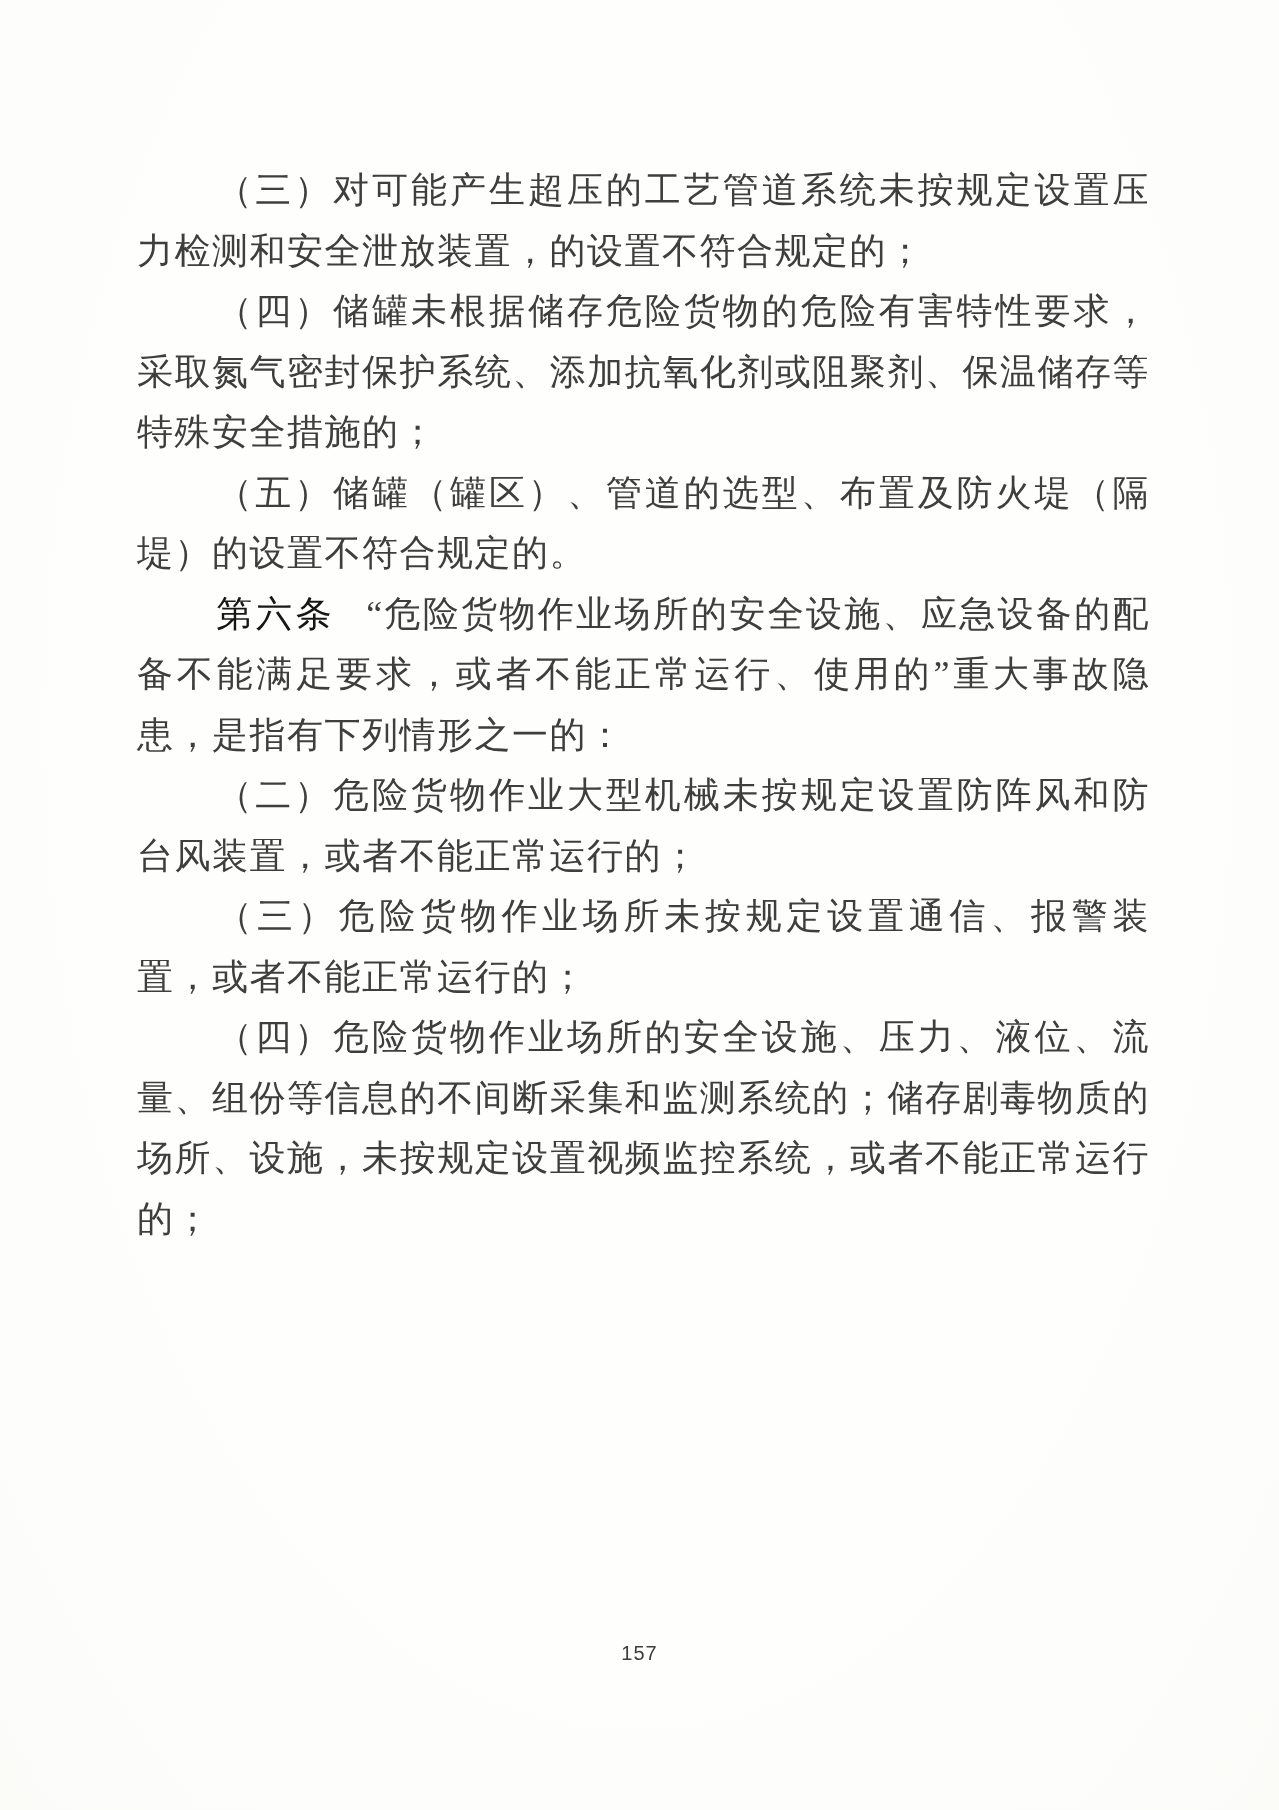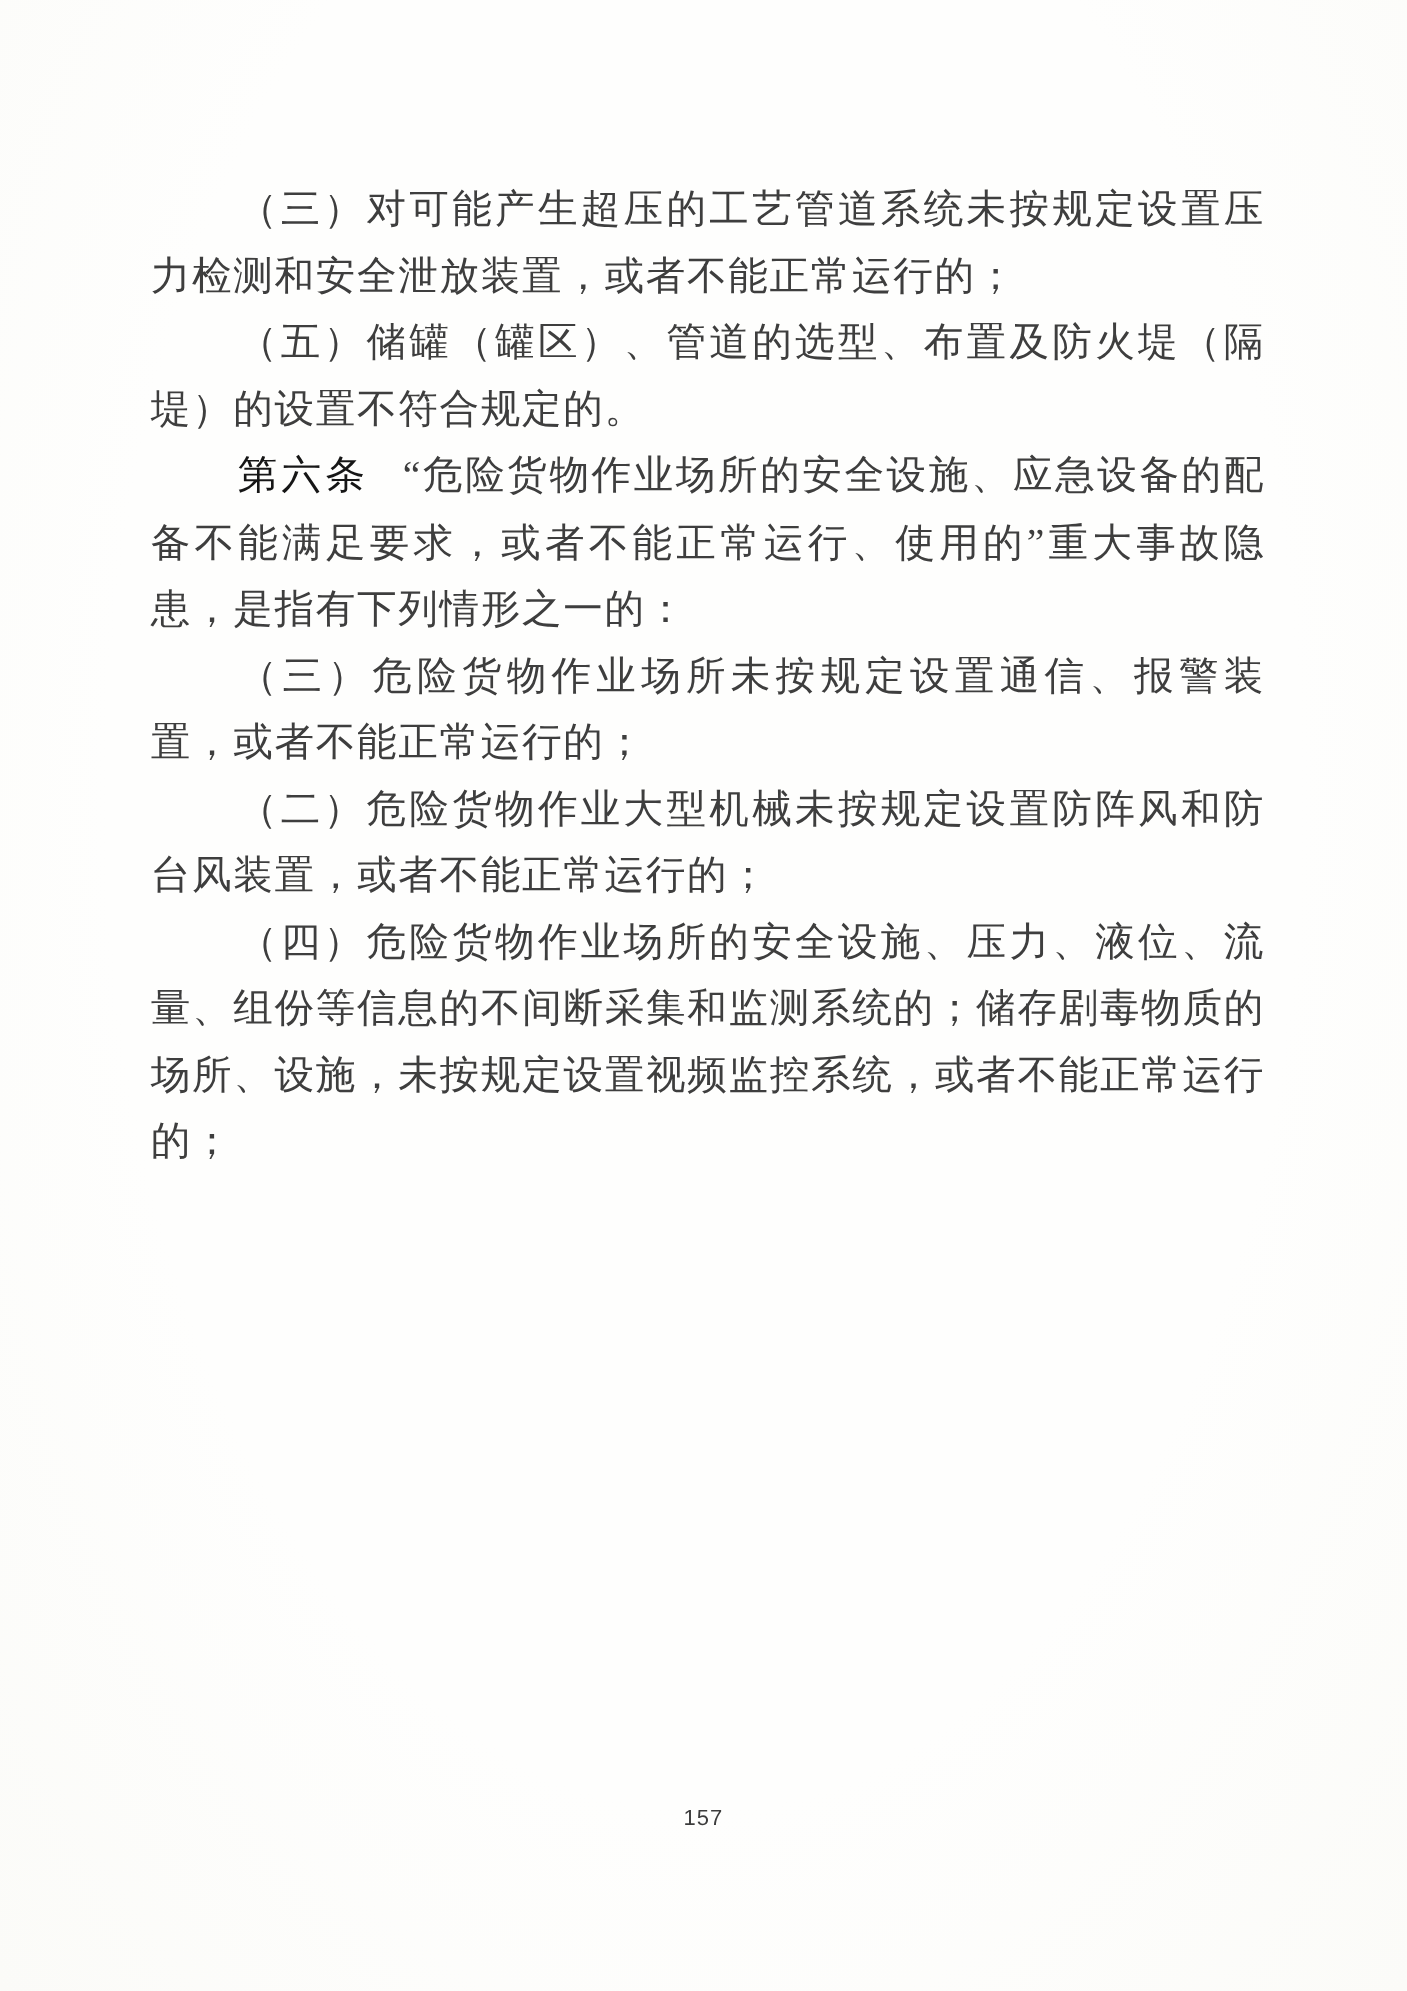--- a/index.html
+++ b/index.html
@@ -54,31 +54,32 @@
     letter-spacing: 1px;
   }
 </style>
 </head>
 <body>
 
 <div class="page">
 
   <div class="text-block">
 
-    <p>（三）对可能产生超压的工艺管道系统未按规定设置压力检测和安全泄放装置，或者不能正常运行的；</p>
+    <p>（三）对可能产生超压的工艺管道系统未按规定设置压力检测和安全泄放装置，的设置不符合规定的；</p>
 
+    <p>（四）储罐未根据储存危险货物的危险有害特性要求，采取氮气密封保护系统、添加抗氧化剂或阻聚剂、保温储存等特殊安全措施的；</p>
 
     <p>（五）储罐（罐区）、管道的选型、布置及防火堤（隔堤）的设置不符合规定的。</p>
 
     <p><span class="article-no">第六条</span><span>“危险货物作业场所的安全设施、应急设备的配备不能满足要求，或者不能正常运行、使用的”重大事故隐患，是指有下列情形之一的：</span></p>
 
 
+    <p>（二）危险货物作业大型机械未按规定设置防阵风和防台风装置，或者不能正常运行的；</p>
+
     <p>（三）危险货物作业场所未按规定设置通信、报警装置，或者不能正常运行的；</p>
-
-    <p>（二）危险货物作业大型机械未按规定设置防阵风和防台风装置，或者不能正常运行的；</p>
 
     <p>（四）危险货物作业场所的安全设施、压力、液位、流量、组份等信息的不间断采集和监测系统的；储存剧毒物质的场所、设施，未按规定设置视频监控系统，或者不能正常运行的；</p>
 
 
   </div>
 
   <div class="page-number">157</div>
 
 </div>
 

